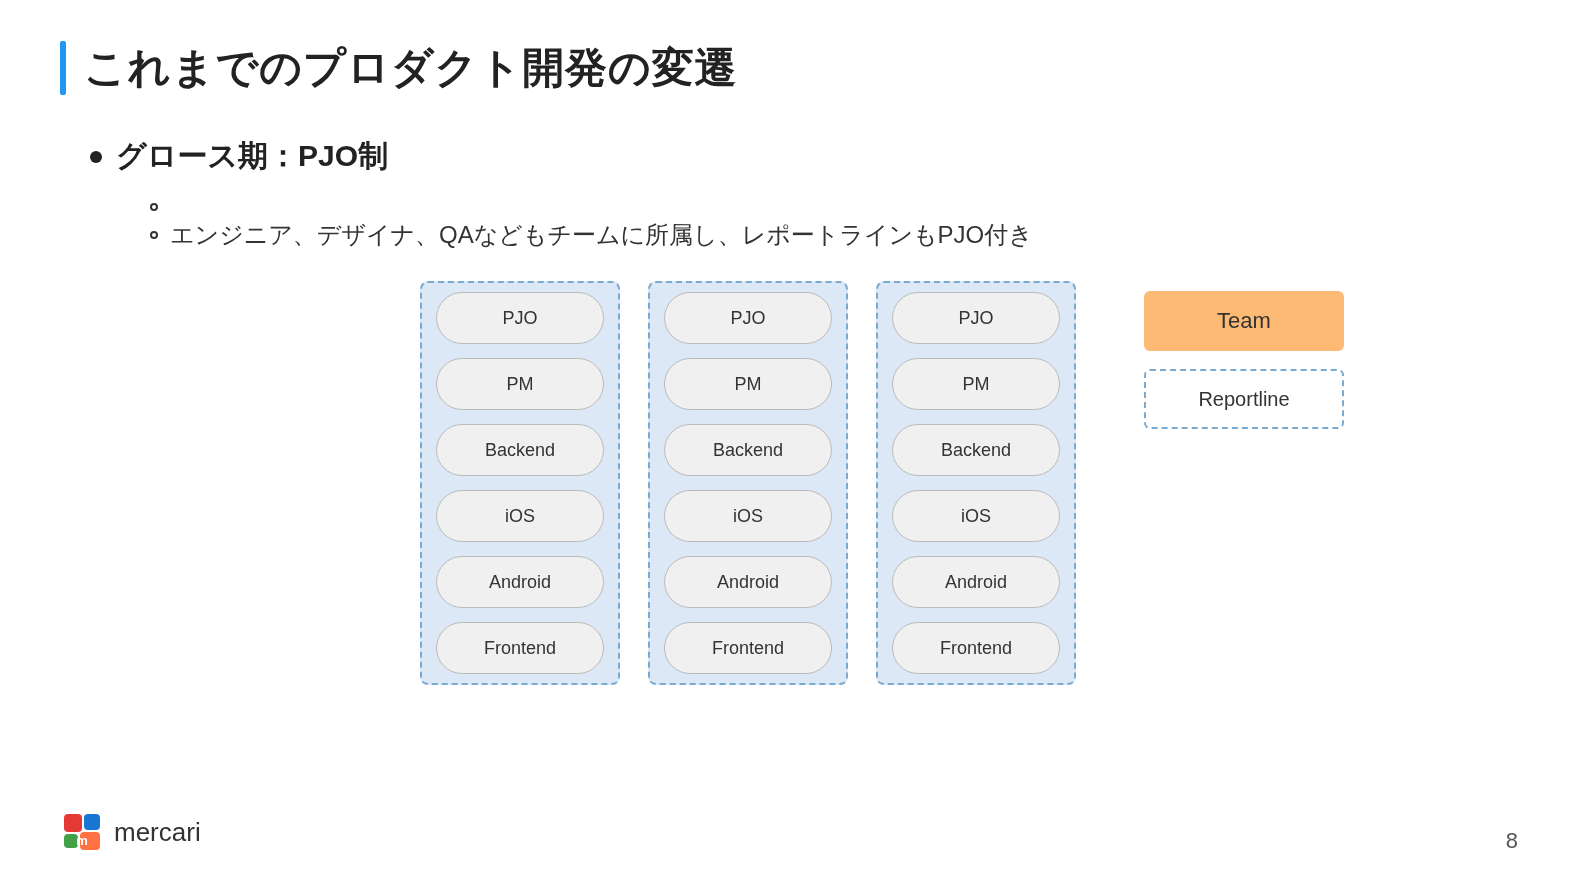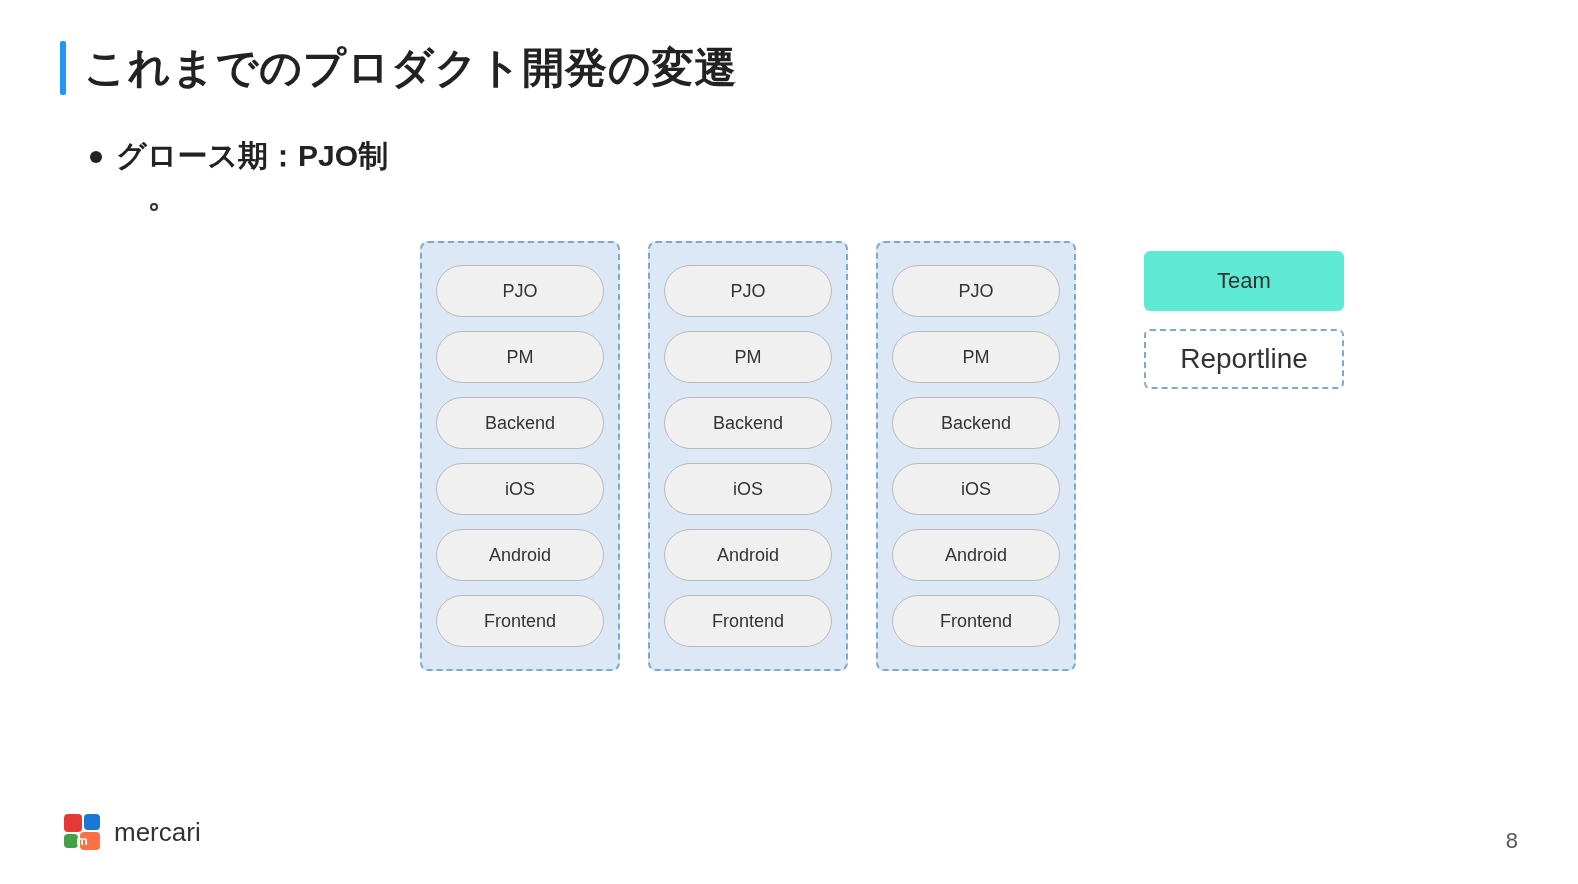--- a/index.html
+++ b/index.html
@@ -90,21 +90,21 @@
       margin-left: 360px;
       margin-top: 10px;
     }
 
     
     .team-column {
       width: 200px;
       background: #dce8f5;
       border: 2px dashed #7aaad0;
       border-radius: 8px;
-      padding: 22px 14px;
+      padding: 9px 14px;
       display: flex;
       flex-direction: column;
       gap: 14px;
     }
 
     .oval-item {
       background: #f0f0f0;
       border: 1.5px solid #bbb;
       border-radius: 50px;
       height: 52px;
@@ -118,40 +118,40 @@
 
     
     .legend-area {
       display: flex;
       flex-direction: column;
       gap: 18px;
       margin-left: 40px;
       margin-top: 10px;
     }
     .legend-team {
-      background: #5eead4;
+      background: #fdba74;
       border-radius: 6px;
       width: 200px;
       height: 60px;
       display: flex;
       align-items: center;
       justify-content: center;
       font-size: 22px;
       color: #333;
       font-weight: 500;
     }
     .legend-reportline {
       border: 2px dashed #7aaad0;
       border-radius: 6px;
       width: 200px;
       height: 60px;
       display: flex;
       align-items: center;
       justify-content: center;
-      font-size: 28px;
+      font-size: 20px;
       color: #333;
       font-weight: 400;
     }
 
     
     .footer {
       position: absolute;
       bottom: 30px;
       left: 60px;
       display: flex;
@@ -192,20 +192,24 @@
   </div>
 
   <div class="content-area">
     <div class="bullet-main">
       <div class="bullet-dot"></div>
       <span>グロース期：PJO制</span>
     </div>
     <div class="sub-bullets">
       <div class="sub-bullet">
         <div class="sub-dot"></div>
+      </div>
+      <div class="sub-bullet">
+        <div class="sub-dot"></div>
+        <span>エンジニア、デザイナ、QAなどもチームに所属し、レポートラインもPJO付き</span>
       </div>
     </div>
   </div>
 
   <div class="diagram-area">
 
     <div class="team-column">
       <div class="oval-item">PJO</div>
       <div class="oval-item">PM</div>
       <div class="oval-item">Backend</div>

